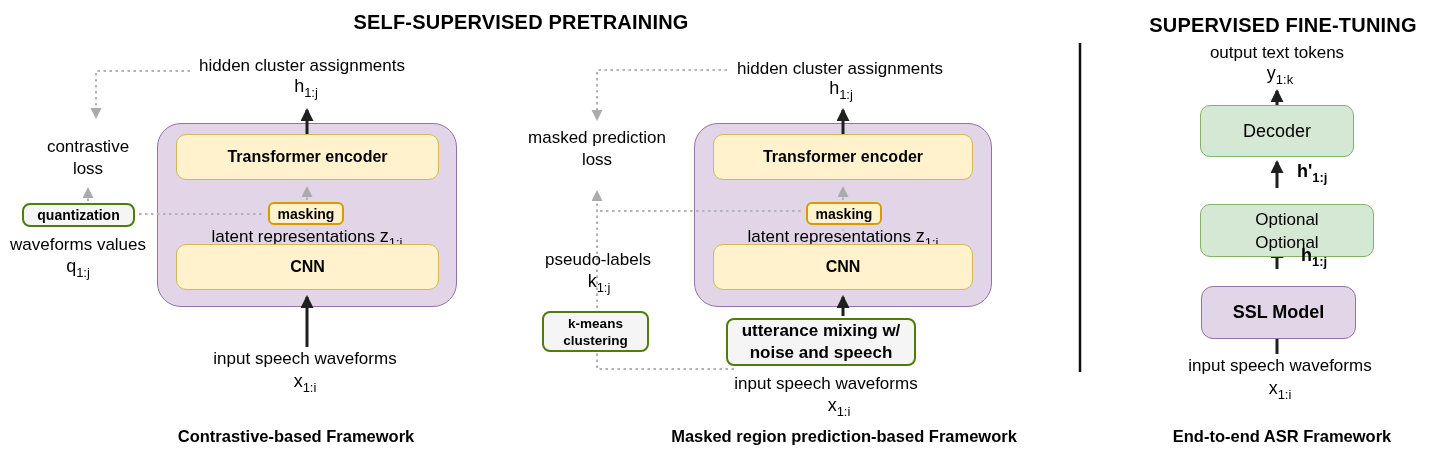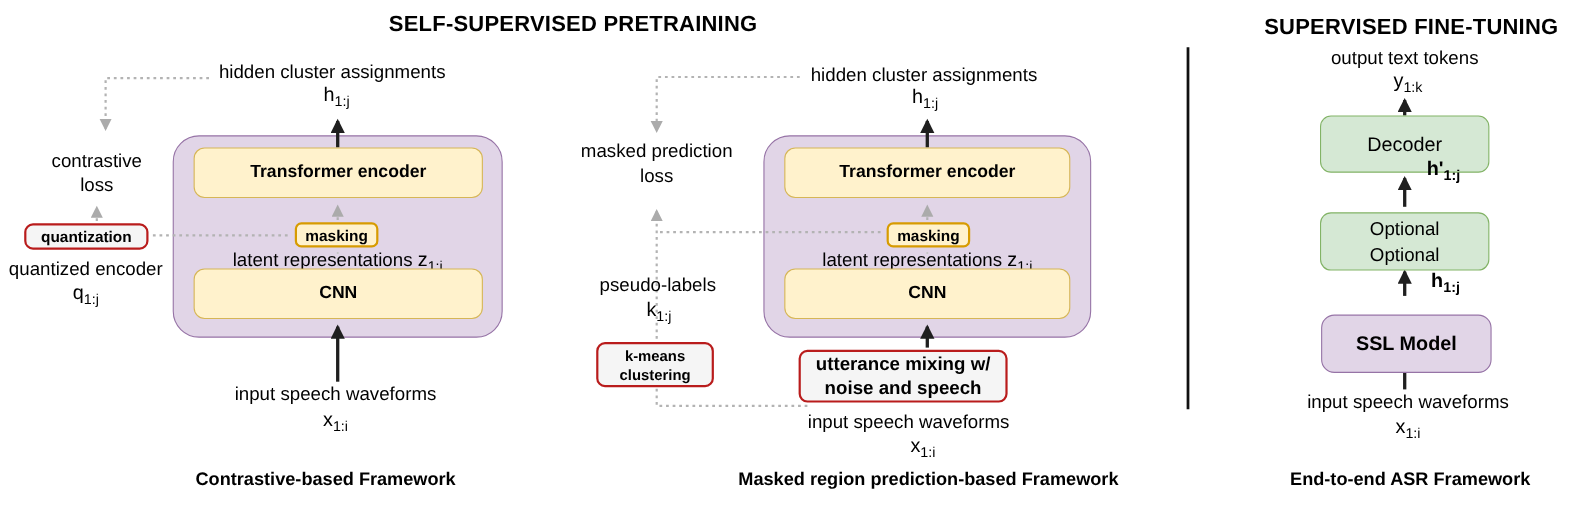--- a/index.html
+++ b/index.html
@@ -10,21 +10,21 @@
   .title{font-weight:bold;font-size:20px;letter-spacing:.2px;white-space:nowrap;}
   .lbl{font-size:17px;line-height:22px;white-space:nowrap;}
   .var{font-size:18px;white-space:nowrap;}
   .var sub{font-size:13px;}
   .bold{font-weight:bold;}
   .box{position:absolute;display:flex;flex-direction:column;align-items:center;justify-content:center;
        box-sizing:border-box;text-align:center;}
   .container-purple{background:#E1D5E7;border:1.6px solid #9673A6;border-radius:24px;z-index:1;}
   .yellow{background:#FFF2CC;border:1.6px solid #D6B656;border-radius:10px;font-weight:bold;font-size:16px;}
   .masking{background:#FFF2CC;border:2px solid #D79B00;border-radius:6px;font-weight:bold;font-size:14px;}
-  .grayb{background:#F5F5F5;border:2px solid #b91c1c;border-radius:8px;font-weight:bold;}
+  .grayb{background:#F5F5F5;border:2px solid #4d7c0f;border-radius:8px;font-weight:bold;}
   .green{background:#D5E8D4;border:1.6px solid #82B366;border-radius:10px;font-weight:normal;font-size:18px;}
   .purpleb{background:#E1D5E7;border:1.6px solid #9673A6;border-radius:12px;font-weight:bold;font-size:18px;margin-top:16px;}
   .caption{font-weight:bold;font-size:16.5px;white-space:nowrap;}
   .wires{position:absolute;left:0;top:0;z-index:5;pointer-events:none;}
   .z2{z-index:10;}
 </style>
 </head>
 <body>
 
 <div class="stage">
@@ -93,21 +93,21 @@
     <span>latent representations</span>&nbsp;<span class="var"><span>z</span><sub>1:j</sub></span>
   </div>
 
   <div class="box yellow z2" style="left:176px;top:244px;width:263px;height:46px;">
       <span>CNN</span>
     </div>
 
   <div class="box grayb z2" style="left:22px;top:203px;width:113px;height:24px;font-size:14px;">
       <span>quantization</span>
     </div>
-  <div class="abs ctr lbl z2" style="left:78px;top:234px;">quantized encoder</div>
+  <div class="abs ctr lbl z2" style="left:78px;top:234px;">waveforms values</div>
   <div class="abs ctr var z2" style="left:78px;top:256px;"><span>q</span><sub>1:j</sub></div>
 
   <div class="abs ctr lbl z2" style="left:305px;top:348px;">input speech waveforms</div>
   <div class="abs ctr var z2" style="left:305px;top:371px;"><span>x</span><sub>1:i</sub></div>
 
   <div class="abs ctr caption z2" style="left:296px;top:427px;">Contrastive-based Framework</div>
 
   <div class="abs ctr lbl z2" style="left:840px;top:58px;">hidden cluster assignments</div>
   <div class="abs ctr var z2" style="left:841px;top:78px;"><span>h</span><sub>1:j</sub></div>
 
@@ -149,23 +149,23 @@
 
   <div class="abs ctr caption z2" style="left:844px;top:427px;">Masked region prediction-based Framework</div>
 
   <div class="abs ctr lbl z2" style="left:1277px;top:42px;">output text tokens</div>
   <div class="abs ctr var z2" style="left:1280px;top:63px;"><span>y</span><sub>1:k</sub></div>
 
   <div class="box green z2" style="left:1200px;top:105px;width:154px;height:52px;">
       <span>Decoder</span>
     </div>
 
-  <div class="abs var bold z2" style="left:1297px;top:143px;"><span>h'</span><sub>1:j</sub></div>
+  <div class="abs var bold z2" style="left:1297px;top:161px;"><span>h'</span><sub>1:j</sub></div>
 
-  <div class="box green z2" style="left:1200px;top:193px;width:154px;height:53px;font-size:17px;line-height:23px;">
+  <div class="box green z2" style="left:1200px;top:204px;width:174px;height:53px;font-size:17px;line-height:23px;">
     <div>Optional</div>
     <div>Optional</div>
   </div>
 
   <div class="abs var bold z2" style="left:1301px;top:245px;"><span>h</span><sub>1:j</sub></div>
 
   <div class="box purpleb z2" style="left:1201px;top:270px;width:155px;height:53px;">
       <span>SSL Model</span>
     </div>
 

